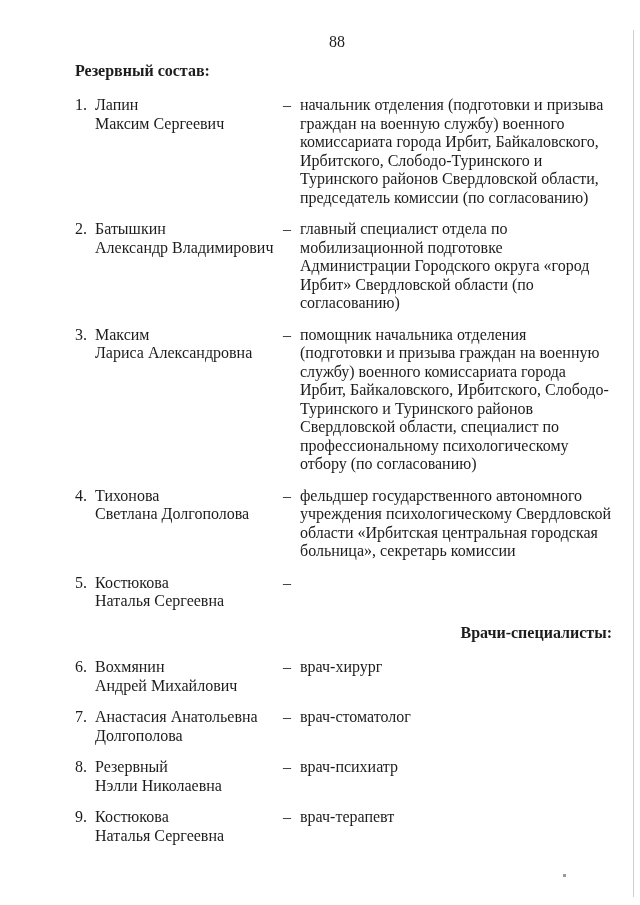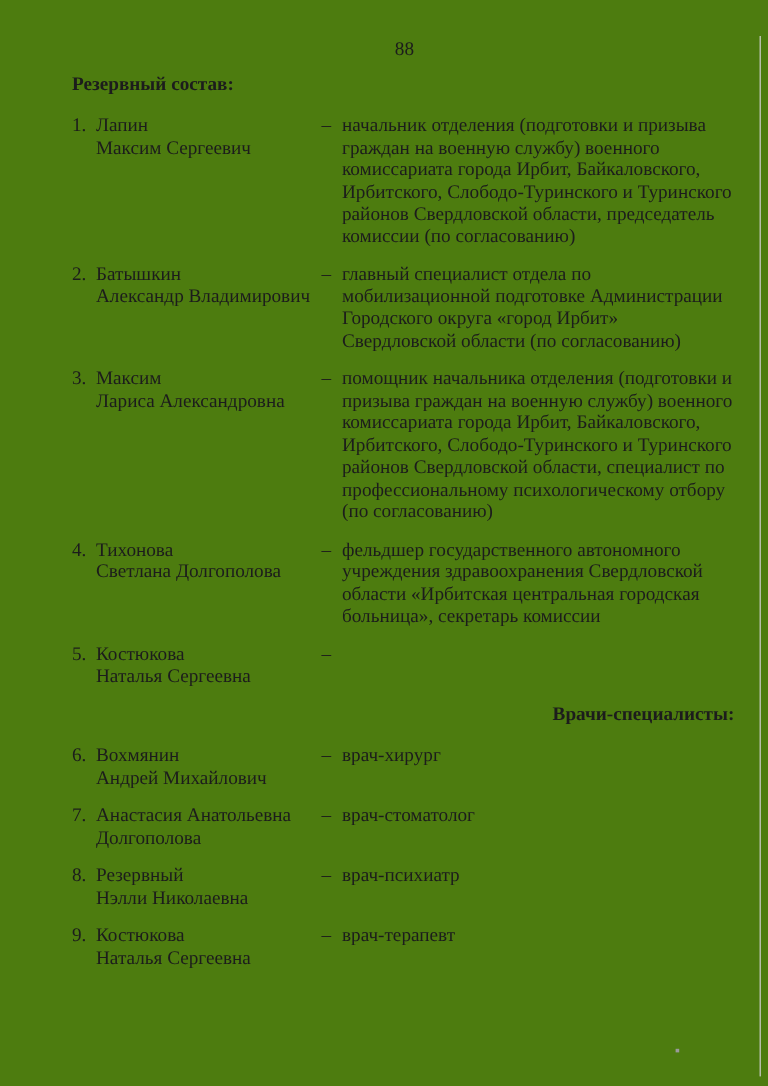--- a/index.html
+++ b/index.html
@@ -2,34 +2,34 @@
 <html><head>
 <meta charset="utf-8">
 <style>
   * { margin: 0; padding: 0; box-sizing: border-box; }
   html, body { background: #e9e9e9; }
   .page {
     position: relative;
     width: 640px;
     height: 905px;
     margin: 0 auto;
-    background: #4d7c0f;
+    background: #ffffff;
     font-family: "Liberation Serif", "DejaVu Serif", serif;
     color: #1c1c1c;
     font-size: 16px;
     line-height: 18.5px;
     overflow: hidden;
   }
   .pageno-row {
     padding-top: 33px;
     text-align: center;
     margin-bottom: 10px;
   }
   .pageno-row span { position: relative; left: 17px; }
-  .content { padding: 0 28px 0 60px; }
+  .content { padding: 0 28px 0 75px; }
   .section-heading {
     font-weight: 700;
     margin-bottom: 16px;
   }
   .section-heading.second { margin-top: 1px; text-align: right; }
   .entry {
     display: grid;
     grid-template-columns: 20px 188px 17px 1fr;
     margin-bottom: 13px;
   }
@@ -97,21 +97,21 @@
       <div class="role">помощник начальника отделения (подготовки и призыва граждан на военную службу) военного комиссариата города Ирбит, Байкаловского, Ирбитского, Слободо-Туринского и Туринского районов Свердловской области, специалист по профессиональному психологическому отбору (по согласованию)</div>
     </div>
 
     <div class="entry">
       <div class="num">4.</div>
       <div class="name">
         <div>Тихонова</div>
         <div>Светлана Долгополова</div>
       </div>
       <div class="dash">–</div>
-      <div class="role">фельдшер государственного автономного учреждения здравоохранения Свердловской области «Ирбитская центральная городская больница», секретарь комиссии</div>
+      <div class="role">фельдшер государственного автономного учреждения психологическому Свердловской области «Ирбитская центральная городская больница», секретарь комиссии</div>
     </div>
 
     <div class="entry">
       <div class="num">5.</div>
       <div class="name">
         <div>Костюкова</div>
         <div>Наталья Сергеевна</div>
       </div>
       <div class="dash">–</div>
     </div>

